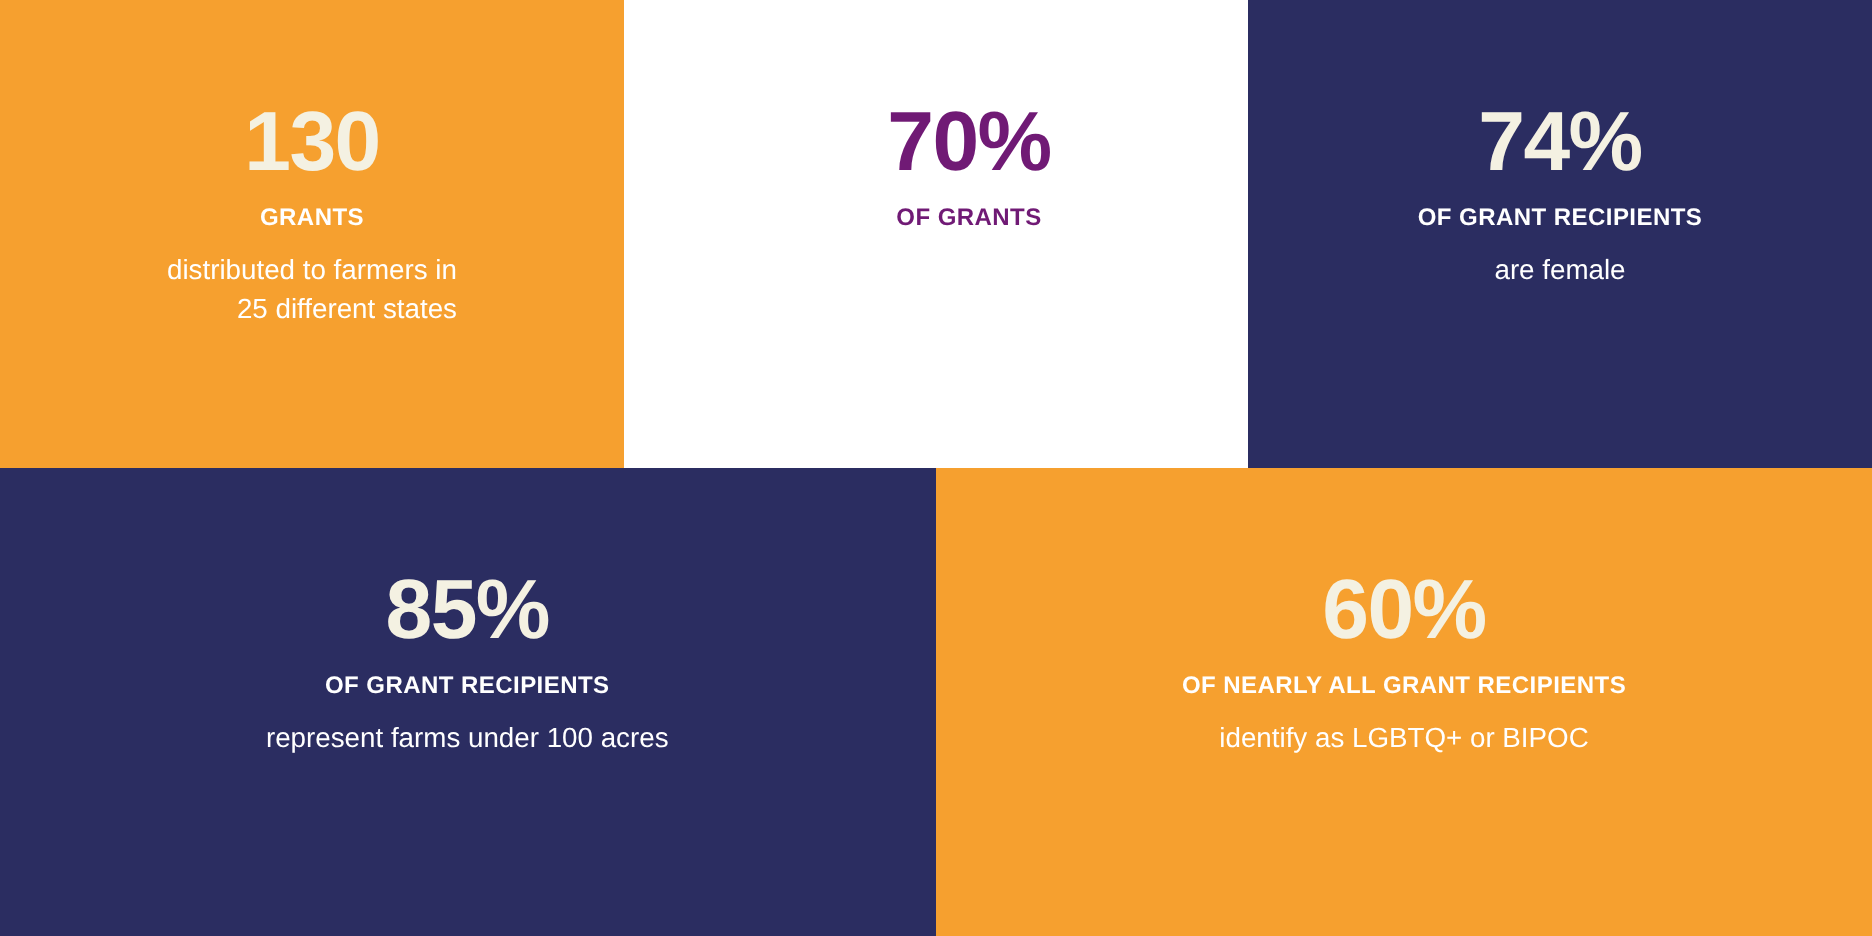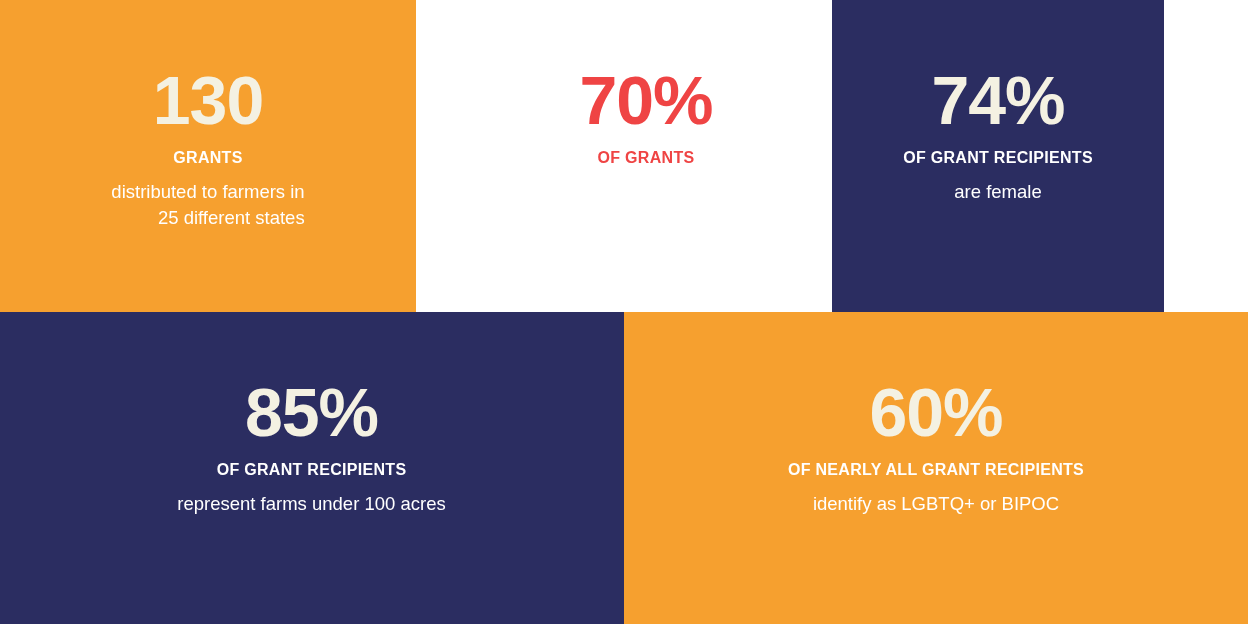--- a/index.html
+++ b/index.html
@@ -27,31 +27,31 @@
     overflow: hidden;
   }
 
   .panel.orange  { background: #f6a02f; }
   .panel.navy    { background: #2b2d61; }
   .panel.white   { background: #ffffff; }
 
   
   .panel.p1 { left: 0px;   top: 0px;   width: 416px; height: 312px; }
   .panel.p2 { left: 416px; top: 0px;   width: 416px; height: 312px; }
-  .panel.p3 { left: 832px; top: 0px;   width: 332px; height: 312px; }
+  .panel.p3 { left: 832px; top: 0px;   width: 416px; height: 312px; }
 
   
   .panel.p4 { left: 0px;   top: 312px; width: 624px; height: 312px; }
   .panel.p5 { left: 624px; top: 312px; width: 624px; height: 403px; }
 
   
   .stat-number {
     font-family: "Liberation Sans", sans-serif;
     font-weight: 700;
-    font-size: 68px;
+    font-size: 56px;
     line-height: 1;
     letter-spacing: -1px;
     white-space: nowrap;
   }
 
   .stat-label {
     font-family: "Liberation Sans", sans-serif;
     font-weight: 700;
     font-size: 16px;
     line-height: 1.1;
@@ -65,21 +65,21 @@
     font-weight: 400;
     font-size: 18.5px;
     line-height: 1.45;
     text-align: right;
     white-space: pre-line;
   }
 
   
   .cream  { color: #f4f1e2; }
   .white-t{ color: #ffffff; }
-  .navy-t { color: #ef4444; margin-left: 44px; }
+  .navy-t { color: #701a75; margin-left: 44px; }
 
   
   .p1 .stat-number,
   .p2 .stat-number,
   .p3 .stat-number { margin-top: 66px; }
 
   .p1 .stat-label,
   .p2 .stat-label,
   .p3 .stat-label { margin-top: 15px; }
 

